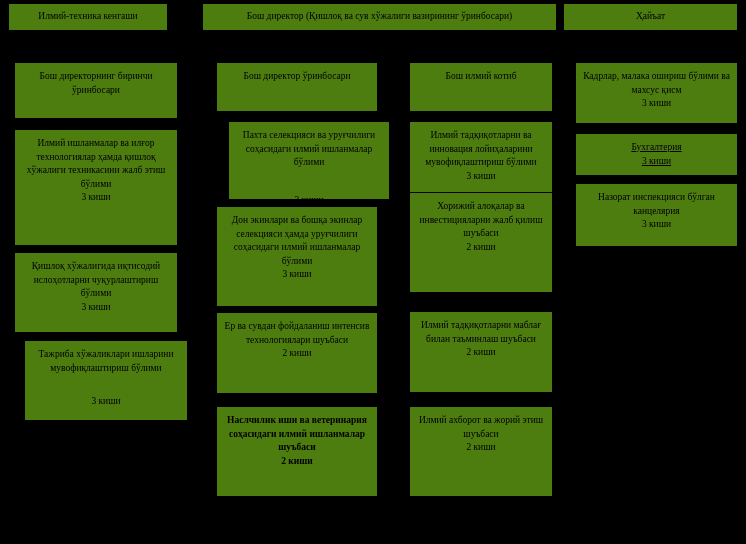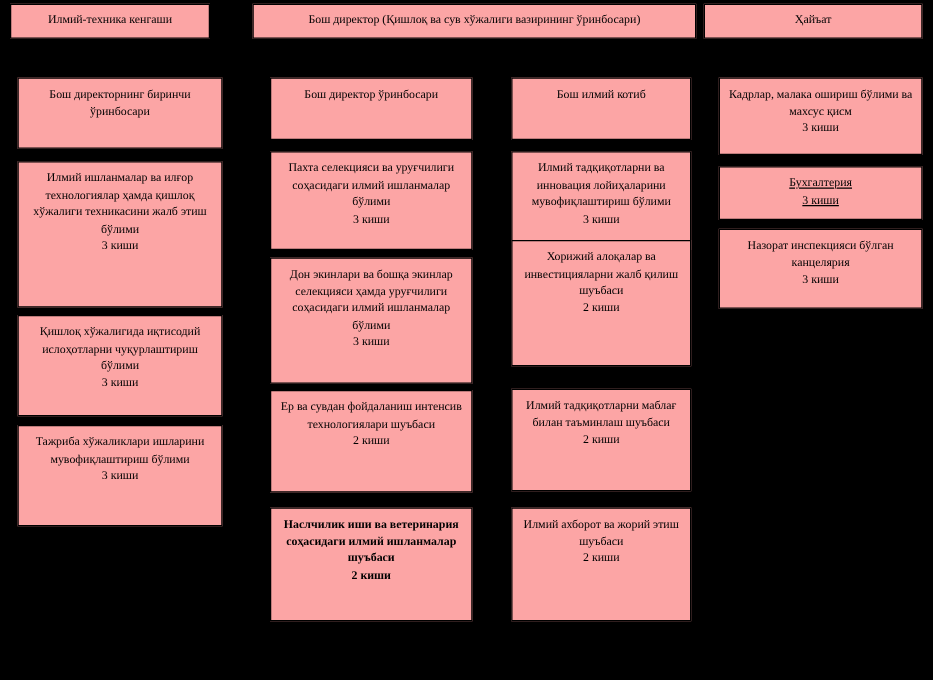--- a/index.html
+++ b/index.html
@@ -16,21 +16,21 @@
   }
   #chart-root {
     position: absolute;
     left: 0; top: 0;
     width: 746px;
     height: 544px;
     background: #000000;
   }
   .node {
     position: absolute;
-    background: #fca5a5;
+    background: #4d7c0f;
     border: 1px solid #000000;
     box-sizing: border-box;
     color: #000000;
     display: flex;
     flex-direction: column;
     align-items: center;
     justify-content: flex-start;
     text-align: center;
     font-size: 9.5px;
     line-height: 13.5px;
@@ -51,25 +51,25 @@
   }
   
   #n-council   { left: 8px;   top: 3px;   width: 160px; height: 28px; }
   #n-director  { left: 202px; top: 3px;   width: 355px; height: 28px; }
   #n-board     { left: 563px; top: 3px;   width: 175px; height: 28px; }
 
   
   #n-c1-0 { left: 14px; top: 62px;  width: 164px; height: 57px; }
   #n-c1-1 { left: 14px; top: 129px; width: 164px; height: 117px; }
   #n-c1-2 { left: 14px; top: 252px; width: 164px; height: 81px; }
-  #n-c1-3 { left: 14px; top: 340px; width: 164px; height: 81px; }
+  #n-c1-3 { left: 24px; top: 340px; width: 164px; height: 81px; gap: 20px; }
 
   
   #n-c2-0 { left: 216px; top: 62px;  width: 162px; height: 50px; }
-  #n-c2-1 { left: 216px; top: 121px; width: 162px; height: 79px; }
+  #n-c2-1 { left: 228px; top: 121px; width: 162px; height: 79px; gap: 24px; }
   #n-c2-2 { left: 216px; top: 206px; width: 162px; height: 101px; }
   #n-c2-3 { left: 216px; top: 312px; width: 162px; height: 82px; }
   #n-c2-4 { left: 216px; top: 406px; width: 162px; height: 91px; font-weight: bold; }
 
   
   #n-c3-0 { left: 409px; top: 62px;  width: 144px; height: 50px; }
   #n-c3-1 { left: 409px; top: 121px; width: 144px; height: 79px; }
   #n-c3-2 { left: 409px; top: 192px; width: 144px; height: 101px; }
   #n-c3-3 { left: 409px; top: 311px; width: 144px; height: 82px; }
   #n-c3-4 { left: 409px; top: 406px; width: 144px; height: 91px; }

